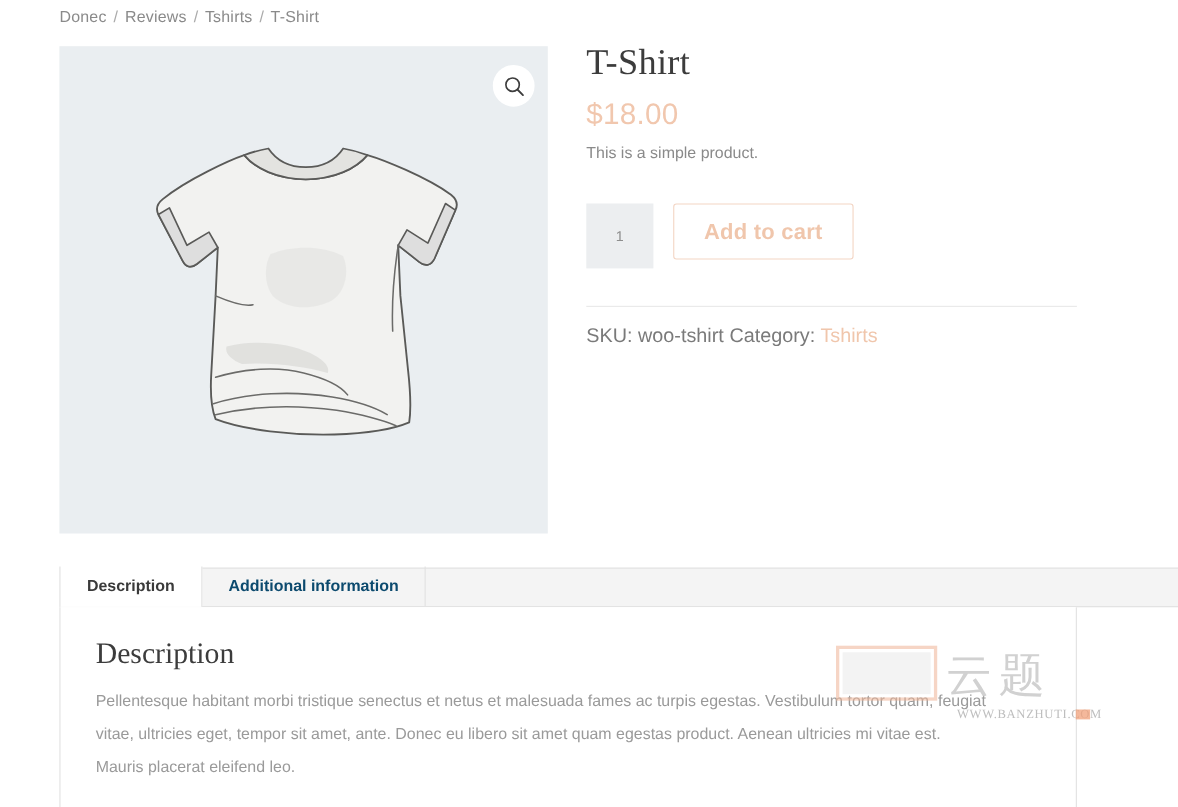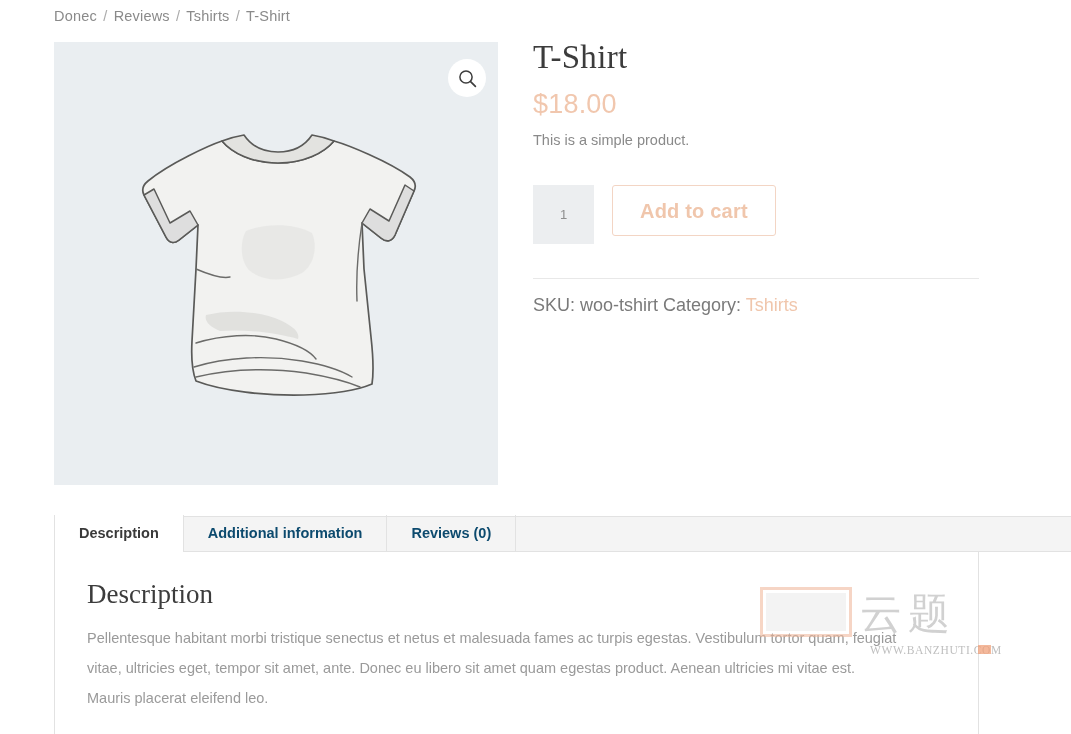--- a/index.html
+++ b/index.html
@@ -353,21 +353,20 @@
     <span>woo-tshirt</span>
     <span>Category:</span>
     <a class="cat-link" href="#">Tshirts</a>
   </div>
 </div>
 
 <div class="tabs-wrap">
   <ul class="tabs-bar">
     <li class="tab active">Description</li>
     <li class="tab inactive">Additional information</li>
-    <li class="tab inactive">Reviews (0)</li>
   </ul>
 
   <div class="tab-panel">
     <h2 class="panel-heading">Description</h2>
     <p class="panel-body">Pellentesque habitant morbi tristique senectus et netus et malesuada fames ac turpis egestas. Vestibulum tortor quam, feugiat vitae, ultricies eget, tempor sit amet, ante. Donec eu libero sit amet quam egestas product. Aenean ultricies mi vitae est. Mauris placerat eleifend leo.</p>
   </div>
 </div>
 
 <div class="watermark">
   <div class="wm-seal">

